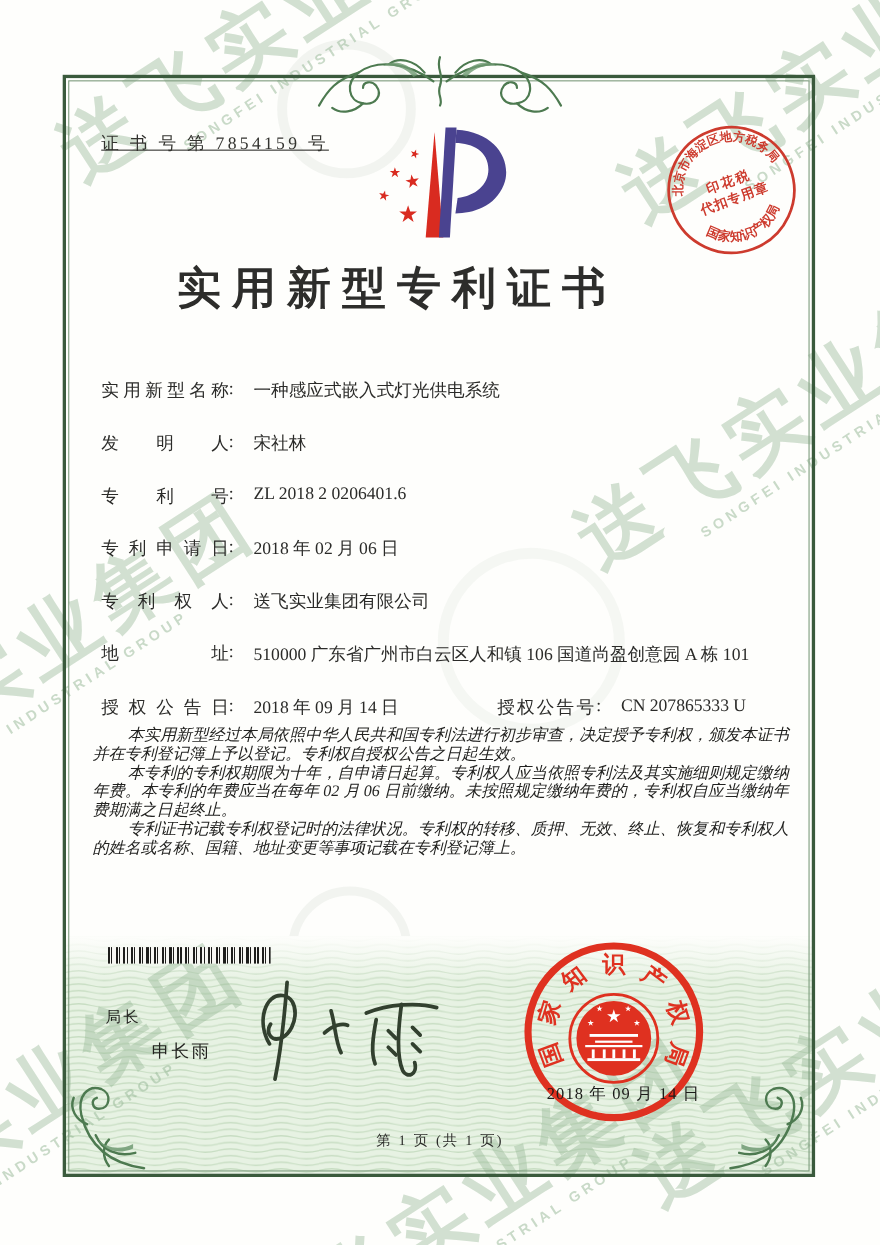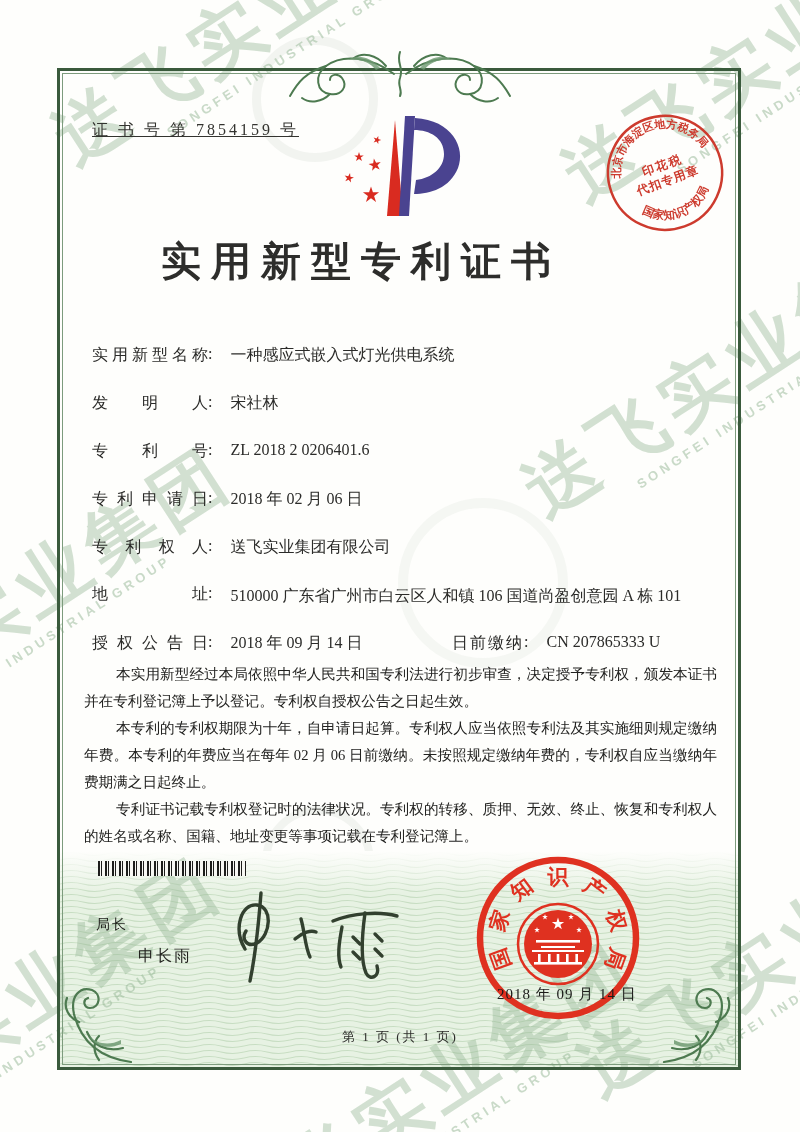--- a/index.html
+++ b/index.html
@@ -42,22 +42,22 @@
   .field { position:absolute; left:92px; display:flex; font-size:16px; color:#2b2b29; z-index:4;justify-content:flex-end; }
   .flabel { display:inline-block; width:116px; text-align:justify; text-align-last:justify; }
   .fcolon { white-space:pre; }
   .fvalue { margin-left:14px; }
   .fvalue-addr { width:470px; line-height:23px; }
   .gazette { position:absolute; left:452px; top:633px; display:flex; font-size:16px;
              color:#2b2b29; z-index:4; }
   .gazette .glabel { letter-spacing:2px; }
 
   .body-text { position:absolute; left:84px; top:661px; width:633px; z-index:4; }
-  .body-text p { margin:0; font-size:14.6px; line-height:27px; text-indent:2.2em;
-                 color:#222220; text-align:justify; }
+  .body-text p { margin:0; font-size:14.6px; line-height:17px; text-indent:2.2em;
+                 color:#222220; text-align:justify;font-style:italic; }
 
   .barcode { position:absolute; left:98px; top:861px; width:148px; height:15px; z-index:4;
              background:repeating-linear-gradient(90deg,
                #1d1d1b 0 2px,#f7f7f3 2px 3px,#1d1d1b 3px 4px,#f7f7f3 4px 7px,
                #1d1d1b 7px 9px,#f7f7f3 9px 10px,#1d1d1b 10px 11px,#f7f7f3 11px 14px); }
 
   .signer-title { position:absolute; left:96px; top:916px; font-size:14px; letter-spacing:2px;
                   color:#22221f; z-index:4; }
   .signer-name  { position:absolute; left:110px; top:946px; font-size:16px; letter-spacing:2px;
                   color:#22221f; z-index:4;margin-left:28px; }
@@ -230,21 +230,21 @@
     <span class="flabel">地址</span>
       <span class="fcolon">: </span>
     <span class="fvalue fvalue-addr">510000 广东省广州市白云区人和镇 106 国道尚盈创意园 A 栋 101</span>
   </div>
   <div class="field" style="top:633px">
     <span class="flabel">授权公告日</span>
       <span class="fcolon">: </span>
     <span class="fvalue">2018 年 09 月 14 日</span>
   </div>
   <div class="gazette">
-    <span class="glabel">日前缴纳</span>
+    <span class="glabel">授权公告号</span>
       <span class="fcolon">: </span>
     <span class="fvalue">CN 207865333 U</span>
   </div>
 
   <div class="body-text">
     <p>本实用新型经过本局依照中华人民共和国专利法进行初步审查，决定授予专利权，颁发本证书并在专利登记簿上予以登记。专利权自授权公告之日起生效。</p>
     <p>本专利的专利权期限为十年，自申请日起算。专利权人应当依照专利法及其实施细则规定缴纳年费。本专利的年费应当在每年 02 月 06 日前缴纳。未按照规定缴纳年费的，专利权自应当缴纳年费期满之日起终止。</p>
     <p>专利证书记载专利权登记时的法律状况。专利权的转移、质押、无效、终止、恢复和专利权人的姓名或名称、国籍、地址变更等事项记载在专利登记簿上。</p>
   </div>
 

